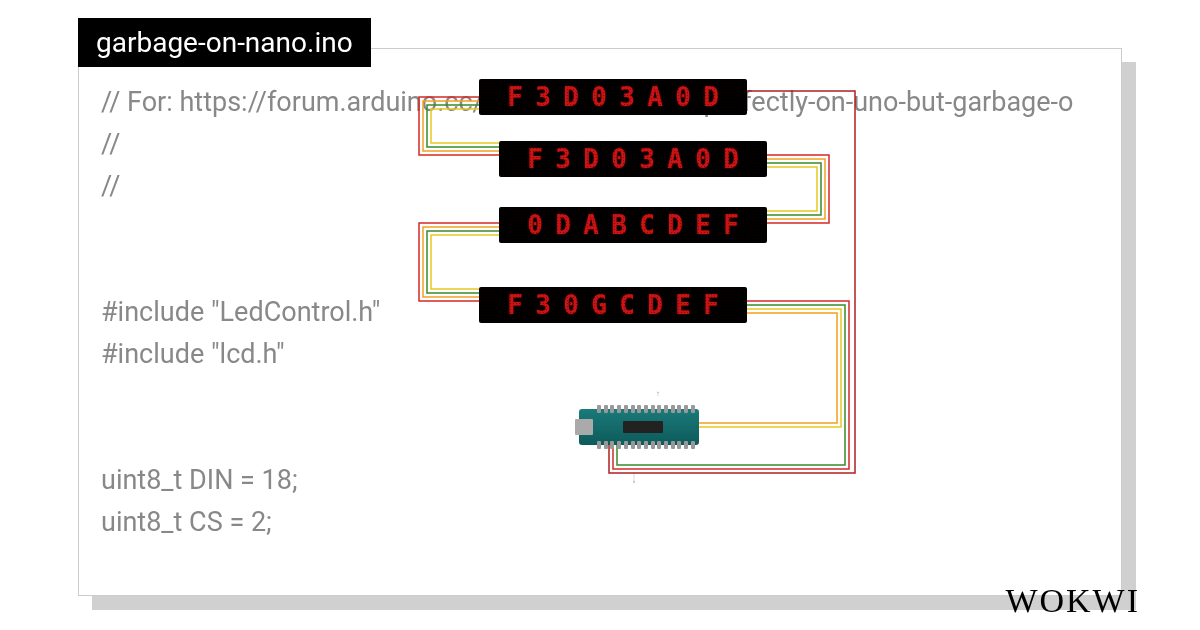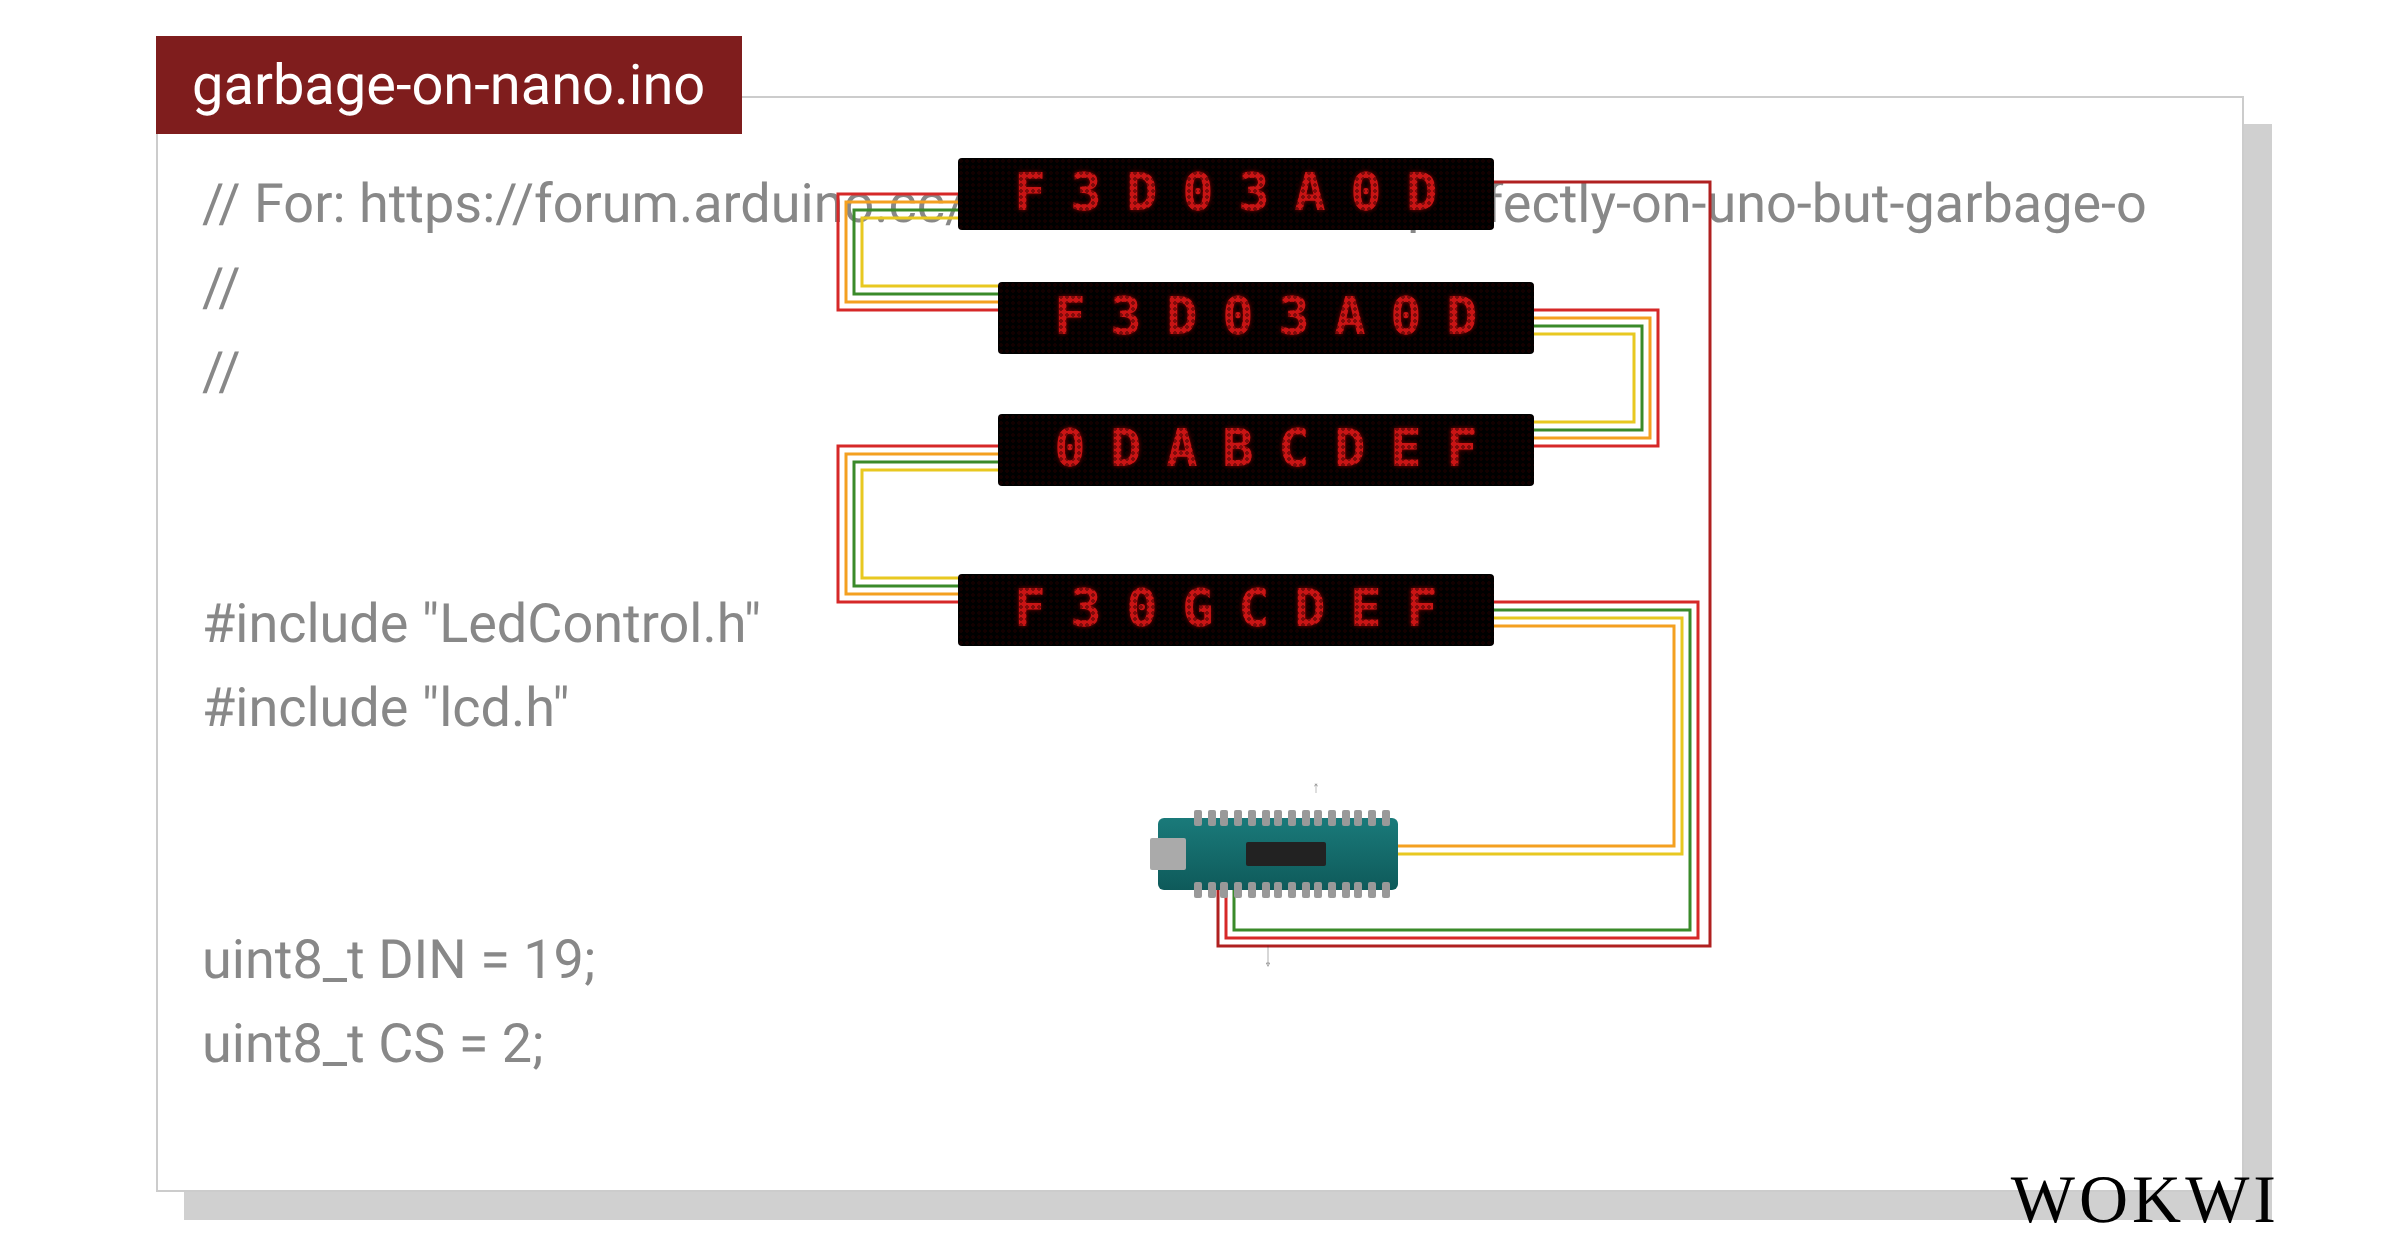--- a/index.html
+++ b/index.html
@@ -8,21 +8,21 @@
       height: 630px;
       background: #fff;
       font-family: -apple-system, BlinkMacSystemFont, "Segoe UI", Roboto, sans-serif;
       position: relative;
       overflow: hidden;
     }
     .title-tab {
       position: absolute;
       top: 18px;
       left: 78px;
-      background: #7f1d1d;
+      background: #000000;
       color: #fff;
       padding: 8px 18px;
       font-size: 28px;
       font-weight: 400;
       z-index: 10;
     }
     .card-shadow {
       position: absolute;
       top: 62px;
       left: 92px;
@@ -207,21 +207,21 @@
 
   <div class="code-area"><span>// For: https://forum.arduino.cc/t/max7219-works-perfectly-on-uno-but-garbage-o</span>
 <span>//</span>
 <span>//</span>
 <span></span>
 <span></span>
 <span>#include "LedControl.h"</span>
 <span>#include "lcd.h"</span>
 <span></span>
 <span></span>
-<span>uint8_t DIN = 19;</span>
+<span>uint8_t DIN = 18;</span>
 <span>uint8_t CS = 2;</span></div>
 
   <div class="diagram">
 
     <svg class="wire" style="position:absolute;top:0;left:0;width:620px;height:470px;">
 
       <path d="M 100 18 L 40 18 L 40 76 L 120 76" stroke="#d62828"></path>
       <path d="M 100 22 L 44 22 L 44 72 L 120 72" stroke="#f4a020"></path>
       <path d="M 100 26 L 48 26 L 48 68 L 120 68" stroke="#3a8a2a"></path>
       <path d="M 100 30 L 52 30 L 52 64 L 120 64" stroke="#e8c820"></path>

